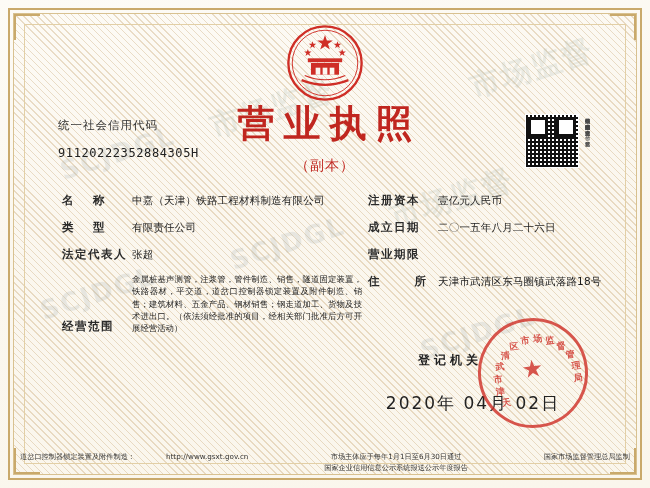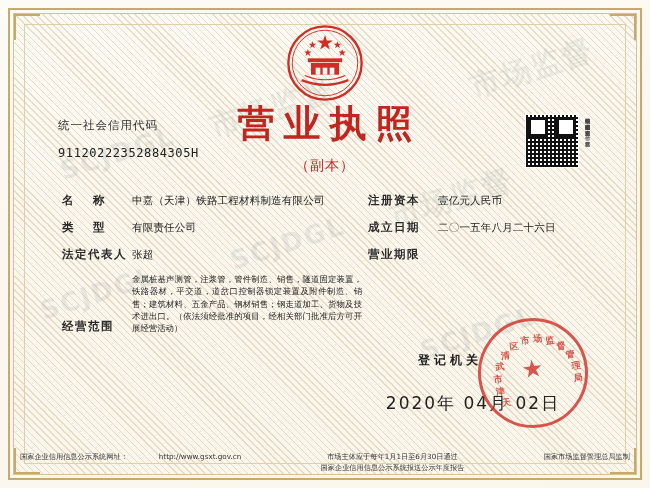--- a/index.html
+++ b/index.html
@@ -401,20 +401,24 @@
 
       <div class="field">
         <div class="f-label w4">成立日期</div>
         <div class="f-value">二〇一五年八月二十六日</div>
       </div>
 
       <div class="field">
         <div class="f-label w4">营业期限</div>
       </div>
 
+      <div class="field">
+        <div class="f-label">住　　所</div>
+        <div class="f-value">天津市武清区东马圈镇武落路18号</div>
+      </div>
 
     </div>
   </div>
 
   <div class="registrar">登记机关</div>
   <div class="reg-date">2020年  04月  02日</div>
 
   <div class="seal">
     <div class="seal-star">★</div>
     <div class="seal-text">
@@ -429,21 +433,21 @@
       <span class="seal-ch" style="transform:rotate(24deg) translate(0,-40px) rotate(-24deg);">监</span>
       <span class="seal-ch" style="transform:rotate(42deg) translate(0,-40px) rotate(-42deg);">督</span>
       <span class="seal-ch" style="transform:rotate(60deg) translate(0,-40px) rotate(-60deg);">管</span>
       <span class="seal-ch" style="transform:rotate(78deg) translate(0,-40px) rotate(-78deg);">理</span>
       <span class="seal-ch" style="transform:rotate(96deg) translate(0,-40px) rotate(-96deg);">局</span>
     </div>
   </div>
 
   <div class="footer">
     <div class="footer-left">
-      <span>国家企业信用信息公示系统网址：</span><a href="#">http://www.gsxt.gov.cn</a>
+      <span>道岔口控制器锁定装置及附件制造：</span><a href="#">http://www.gsxt.gov.cn</a>
     </div>
     <div class="footer-center">
       <div>市场主体应于每年1月1日至6月30日通过</div>
       <div>国家企业信用信息公示系统报送公示年度报告</div>
     </div>
     <div class="footer-right">国家市场监督管理总局监制</div>
   </div>
 
 </div>
 

